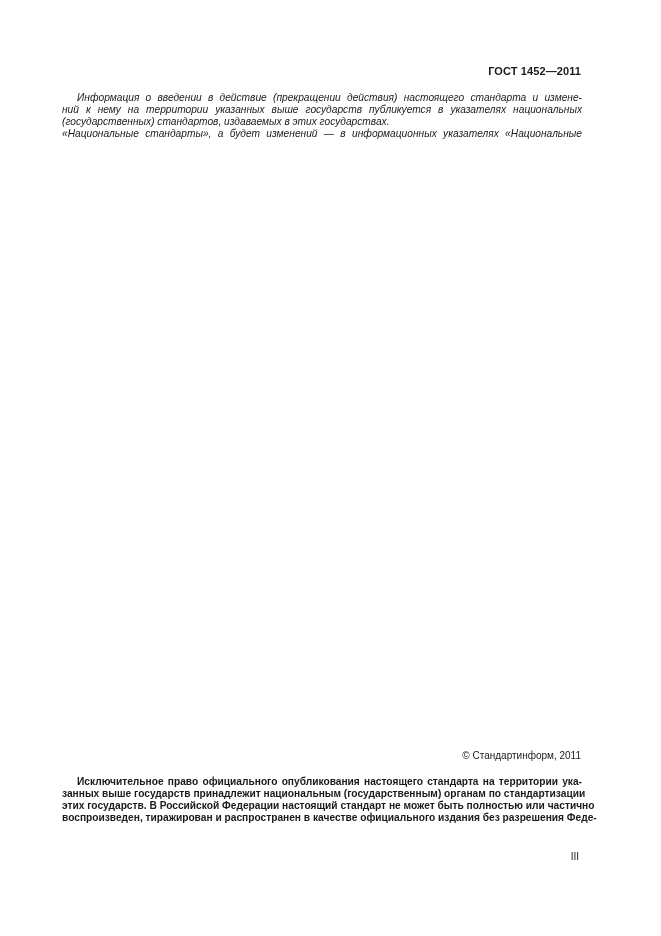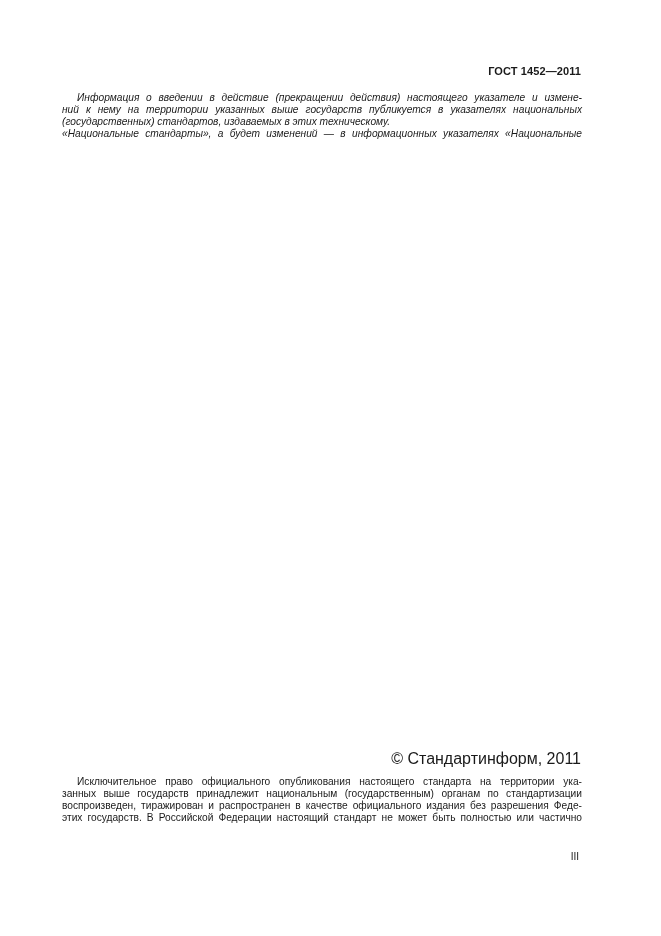--- a/index.html
+++ b/index.html
@@ -45,59 +45,59 @@
     .line.last {
       text-align-last: left;
     }
     .italic .line {
       font-style: italic;
     }
     .indent {
       padding-left: 15px;
     }
     .top-block { top: 92px; }
-    .bottom-block { top: 776px; }
+    .bottom-block { top: 776px; font-weight: bold; }
     .copyright {
       position: absolute;
       right: 80px;
       top: 750px;
-      font-size: 16px;
+      font-size: 10px;
       margin-left: 48px;
     }
     .page-number {
       position: absolute;
       right: 82px;
       top: 851px;
       font-size: 10px;
     }
   </style>
 </head>
 <body>
 
 <div class="page">
 
   <div class="header-code">ГОСТ 1452—2011</div>
 
   <div class="block top-block italic">
     <div>
-      <span class="line indent">Информация о введении в действие (прекращении действия) настоящего указателе и измене-</span>
+      <span class="line indent">Информация о введении в действие (прекращении действия) настоящего стандарта и измене-</span>
       <span class="line">ний к нему на территории указанных выше государств публикуется в указателях национальных</span>
-      <span class="line last">(государственных) стандартов, издаваемых в этих техническому.</span>
+      <span class="line last">(государственных) стандартов, издаваемых в этих государствах.</span>
     </div>
     <div>
       <span class="line">«Национальные стандарты», а будет изменений — в информационных указателях «Национальные</span>
     </div>
   </div>
 
   <div class="copyright">©  Стандартинформ, 2011</div>
 
   <div class="block bottom-block">
     <div>
       <span class="line indent">Исключительное право официального опубликования настоящего стандарта на территории ука-</span>
       <span class="line">занных выше государств принадлежит национальным (государственным) органам по стандартизации</span>
+      <span class="line">этих государств. В Российской Федерации настоящий стандарт не может быть полностью или частично</span>
       <span class="line">воспроизведен, тиражирован и распространен в качестве официального издания без разрешения Феде-</span>
-      <span class="line">этих государств. В Российской Федерации настоящий стандарт не может быть полностью или частично</span>
     </div>
   </div>
 
   <div class="page-number">III</div>
 
 </div>
 
 </body></html>

